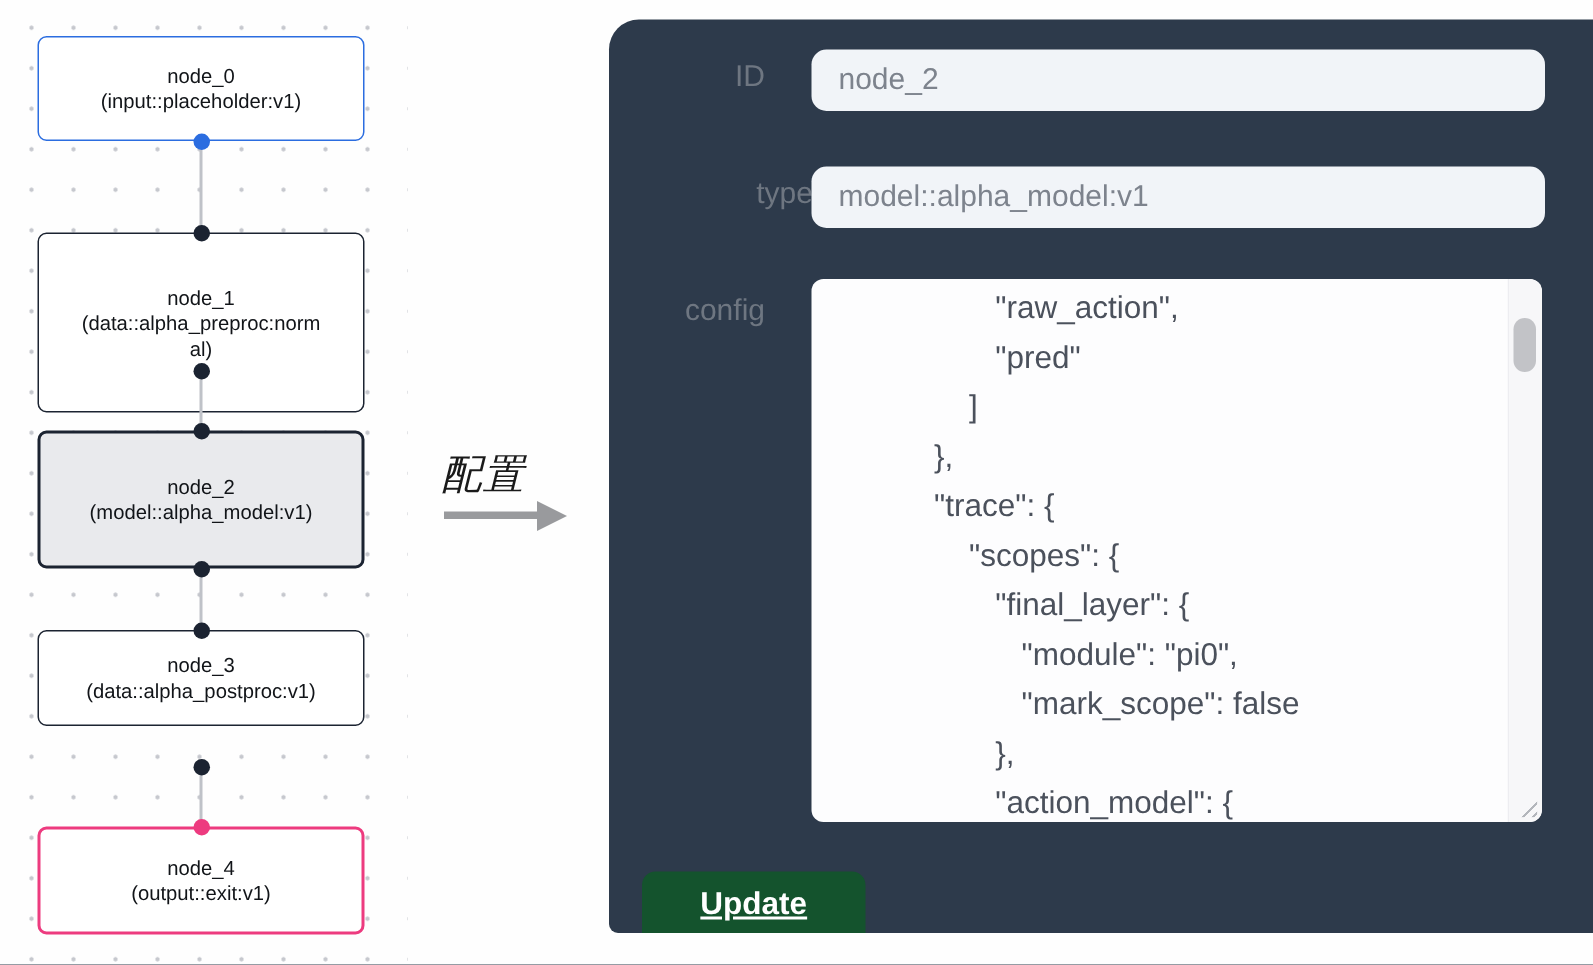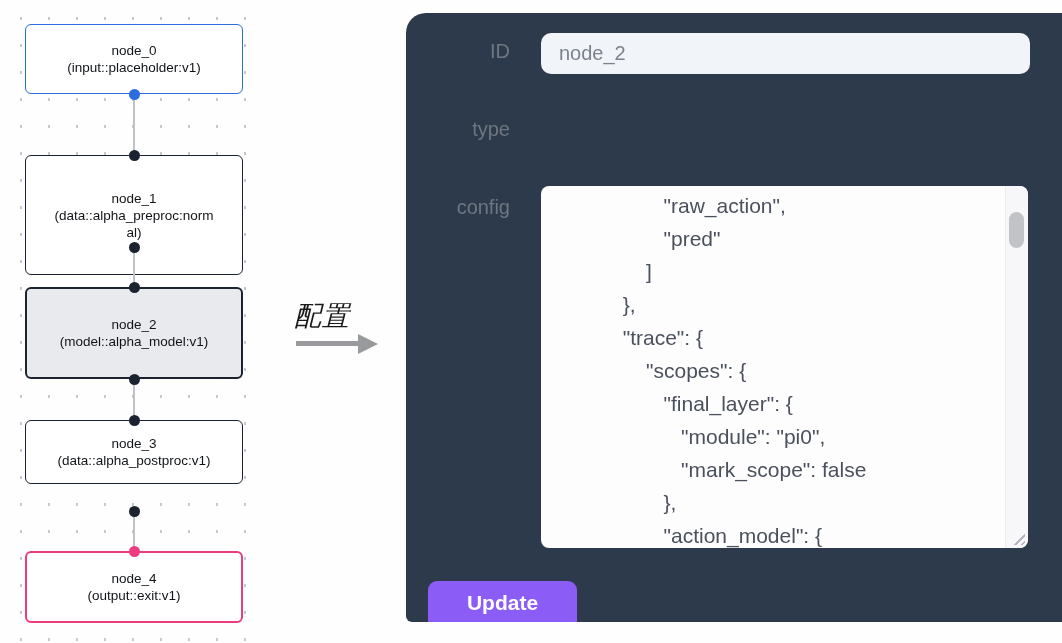--- a/index.html
+++ b/index.html
@@ -38,21 +38,21 @@
   #arrow-line{position:absolute;left:296px;top:341px;width:62px;height:5px;background:#999a9d;}
   #arrow-head{position:absolute;left:358px;top:333.5px;width:0;height:0;
     border-left:20px solid #999a9d;border-top:10px solid transparent;border-bottom:10px solid transparent;}
 
   
   #config-panel{position:absolute;left:406px;top:13px;width:732px;height:609px;
     background:#2d3a4b;border-radius:20px 20px 6px 6px;overflow:hidden;}
   .field-label{position:absolute;left:0;width:104px;text-align:right;
     font-size:20px;color:#6e7681;}
   #label-id{top:27px;}
-  #label-type{top:105px;}
+  #label-type{top:105px;padding-left:32px;}
   #label-config{top:183px;}
   .panel-input{position:absolute;left:135px;width:489px;height:41px;
     background:#f1f4f8;border:none;border-radius:10px;box-sizing:border-box;
     font-family:"Liberation Sans","DejaVu Sans",sans-serif;
     font-size:20px;color:#7d838d;padding:0 18px;outline:none;}
   #input-id{top:20px;}
   #input-type{top:98px;}
 
   #config-editor{position:absolute;left:135px;top:173px;width:487px;height:362px;
     background:#fdfdfe;border-radius:8px;overflow:hidden;}
@@ -61,24 +61,24 @@
     font-size:21px;line-height:33px;color:#4b515c;padding-top:2px;}
   #scroll-track{position:absolute;right:0;top:0;bottom:0;width:22px;background:#f7f7f9;
     border-left:1px solid #ededf1;border-radius:0 8px 8px 0;}
   #scroll-thumb{position:absolute;right:4px;top:26px;width:15px;height:36px;
     background:#c2c3c7;border-radius:8px;}
   #resize-handle{position:absolute;right:3px;bottom:3px;width:14px;height:14px;
     background:repeating-linear-gradient(135deg,transparent 0 3px,#b3b6bc 3px 4.5px);
     clip-path:polygon(100% 0,100% 100%,0 100%);}
 
   #update-button{position:absolute;left:22px;top:568px;width:149px;height:41px;
-    background:#8b5cf6;border:none;border-radius:9px 9px 0 0;
+    background:#14532d;border:none;border-radius:9px 9px 0 0;
     font-family:"Liberation Sans","DejaVu Sans",sans-serif;
     font-size:21px;font-weight:bold;color:#ffffff;text-align:center;line-height:41px;
-    cursor:pointer;}
+    cursor:pointer;text-decoration:underline;}
 </style>
 </head>
 <body>
 
 <div class="dot-layer" id="dots-left"></div>
 <div class="dot-layer" id="dots-right"></div>
 
 <div class="flow-node" id="node-0">
   <div class="node-text"><span>node_0</span><br><span>(input::placeholder:v1)</span></div>
 </div>
@@ -111,20 +111,21 @@
 
 <div id="annotation-label">配置</div>
 <div id="arrow-line"></div>
 <div id="arrow-head"></div>
 
 <div id="config-panel">
   <div class="field-label" id="label-id">ID</div>
   <input class="panel-input" id="input-id" type="text" value="node_2" style="">
 
   <div class="field-label" id="label-type">type</div>
+  <input class="panel-input" id="input-type" type="text" value="model::alpha_model:v1" style="">
 
   <div class="field-label" id="label-config">config</div>
   <div id="config-editor">
     <div id="config-code">                     "raw_action",
                      "pred"
                   ]
               },
               "trace": {
                   "scopes": {
                      "final_layer": {

